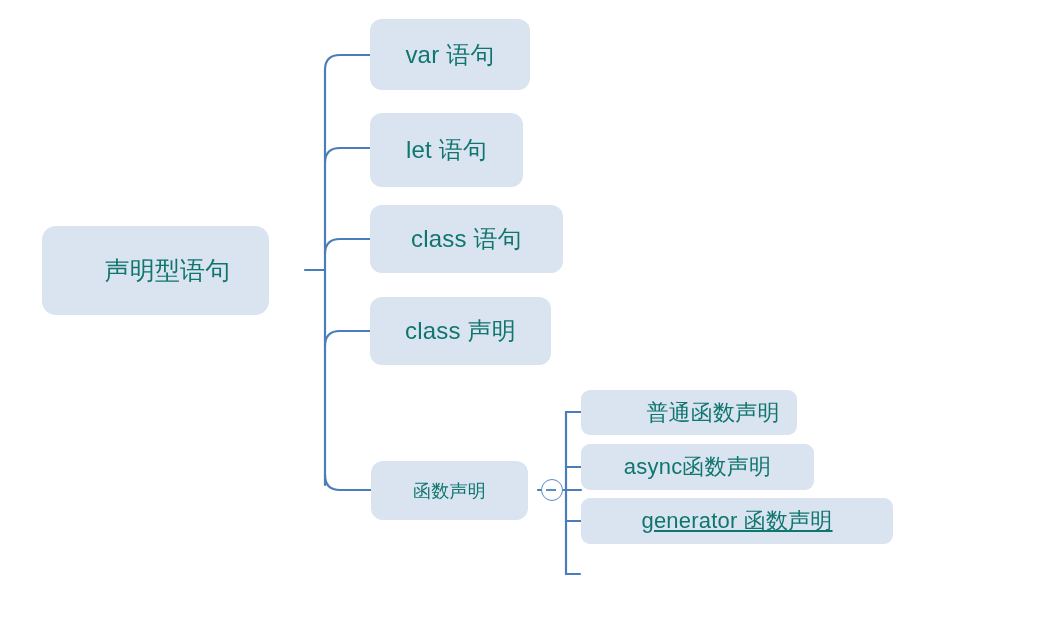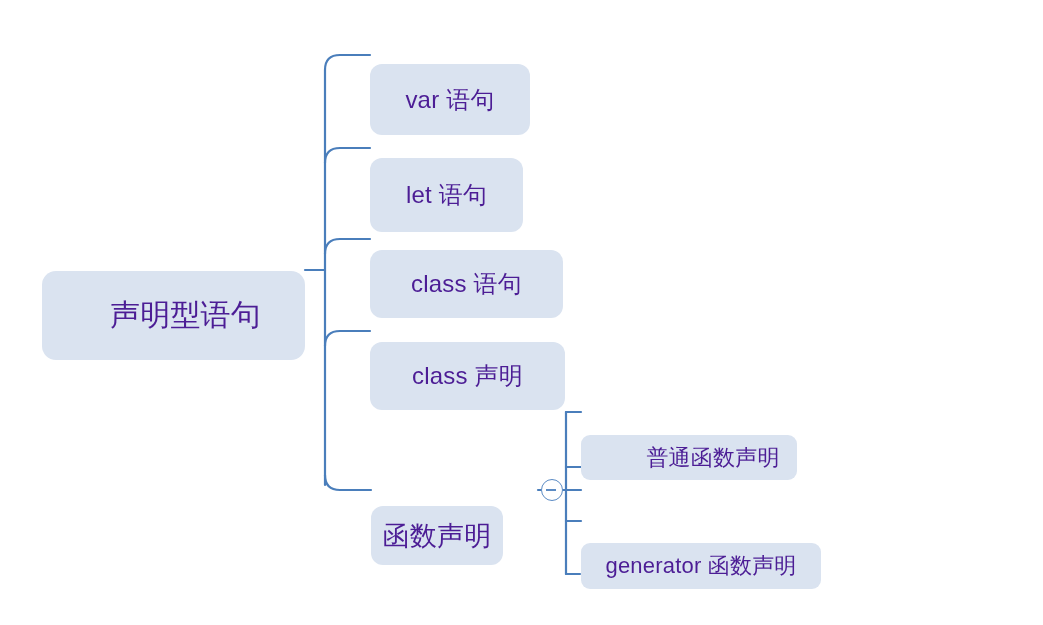--- a/index.html
+++ b/index.html
@@ -28,50 +28,49 @@
     pointer-events: none;
   }
   .node {
     position: absolute;
     box-sizing: border-box;
     background: #dae3f0;
     border-radius: 12px;
     display: flex;
     align-items: center;
     justify-content: center;
-    color: #4c1d95;
+    color: #0f766e;
     letter-spacing: 0.2px;
     white-space: nowrap;
-    margin-top: 45px;
   }
   .node.root {
     left: 42px;
     top: 226px;
-    width: 263px;
+    width: 227px;
     height: 89px;
-    font-size: 30px;
+    font-size: 25px;
     border-radius: 14px;
     padding-left: 24px;
   }
   .node.lvl1 {
     font-size: 24px;
   }
   .node.n-var   { left: 370px; top: 19px;  width: 160px; height: 71px; }
   .node.n-let   { left: 370px; top: 113px; width: 153px; height: 74px; }
   .node.n-const { left: 370px; top: 205px; width: 193px; height: 68px; }
-  .node.n-class { left: 370px; top: 297px; width: 195px; height: 68px; }
-  .node.n-func  { left: 371px; top: 461px; width: 132px; height: 59px; font-size: 27px; }
+  .node.n-class { left: 370px; top: 297px; width: 181px; height: 68px; }
+  .node.n-func  { left: 371px; top: 461px; width: 157px; height: 59px; font-size: 18px; }
 
   .node.lvl2 {
     font-size: 22px;
     border-radius: 9px;
   }
   .node.s1 { left: 581px; top: 390px; width: 216px; height: 45px; padding-left: 48px; }
   .node.s2 { left: 581px; top: 444px; width: 233px; height: 46px; }
-  .node.s3 { left: 581px; top: 498px; width: 240px; height: 46px; }
+  .node.s3 { left: 581px; top: 498px; width: 312px; height: 46px; text-decoration: underline; }
   .node.s4 { left: 580px; top: 551px; width: 381px; height: 46px; }
 
   .toggle {
     position: absolute;
     left: 541px;
     top: 479px;
     width: 22px;
     height: 22px;
     border: 1.6px solid #5b8bc4;
     border-radius: 50%;
@@ -145,19 +144,22 @@
   <div class="node lvl1 n-func">
     <span>函数声明</span>
   </div>
 
   <div class="toggle"></div>
 
   <div class="node lvl2 s1">
     <span>普通函数声明</span>
   </div>
 
+  <div class="node lvl2 s2">
+    <span>async函数声明</span>
+  </div>
 
   <div class="node lvl2 s3">
     <span>generator 函数声明</span>
   </div>
 
 
 </div>
 
 </body></html>

